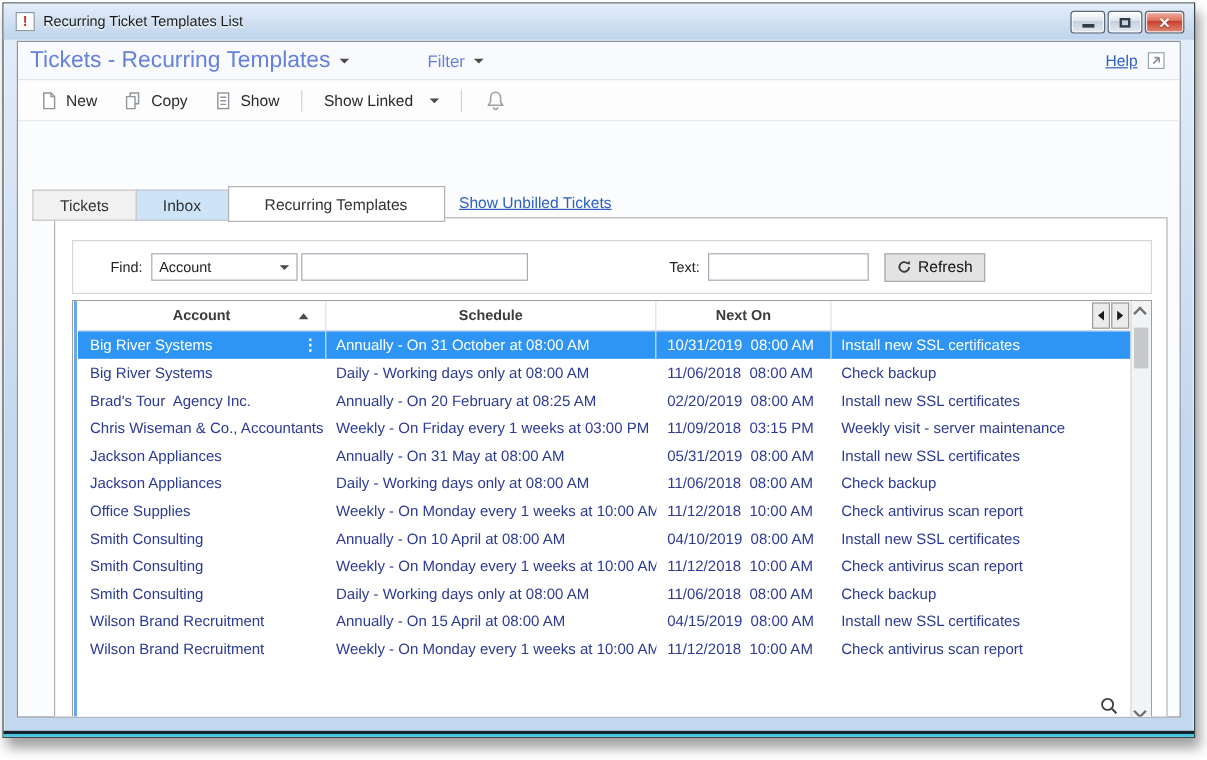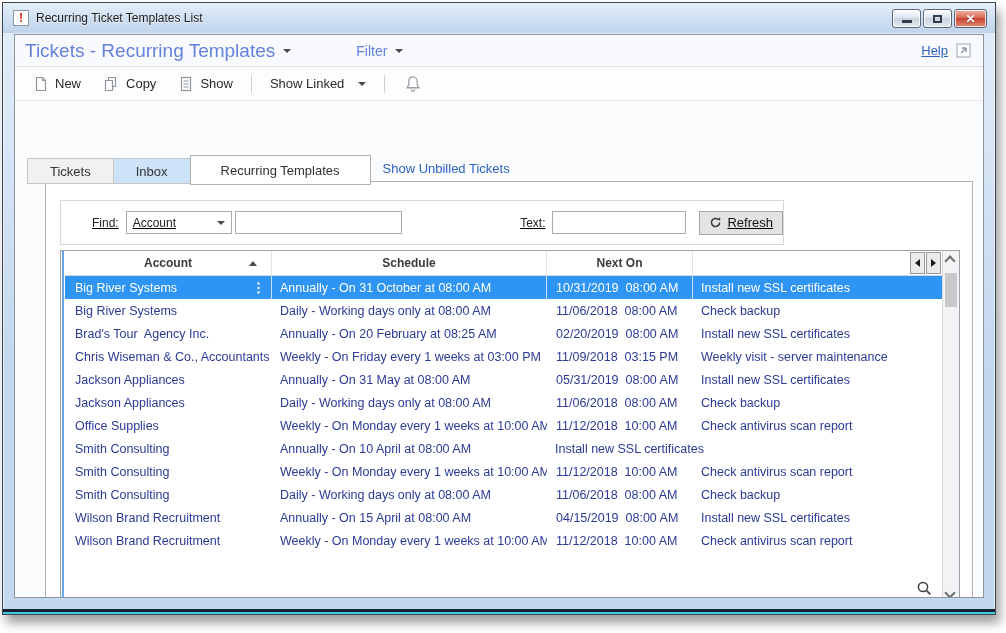--- a/index.html
+++ b/index.html
@@ -57,29 +57,29 @@
   .tool-sep { width:1px; height:18px; background:#d2d2d2; margin:0 4px; }
 
   
   .tab-strip { position:absolute; left:12px; top:120px; display:flex; align-items:flex-end; z-index:2; }
   .tab { height:26px; padding:0 22px; display:flex; align-items:center; font-size:13px; color:#333;
     background:#f1f1f1; border:1px solid #c6c6c6; border-right:none; cursor:default; }
   .tab.inbox { background:var(--tab-inbox-bg,#cce3f8); }
   .tab.active { background:#fff; height:30px; border:1px solid #b2b2b2; margin-bottom:-1px; z-index:3;
     padding:0 30px; }
   .unbilled-link { margin-left:12px; margin-bottom:8px; font-size:13px;
-    color:var(--link-blue,#2e61c2); cursor:pointer; }
+    color:var(--link-blue,#2e61c2); text-decoration:underline; cursor:pointer; }
 
   
   .panel { position:absolute; left:30px; top:146px; width:928px; height:446px;
     background:#fff; border:1px solid #b2b2b2; }
 
   
-  .find-box { position:absolute; left:14px; top:18px; width:724px; height:45px;
-    border:1px solid #d4d8dc; background:#fff; display:flex; align-items:center;text-decoration:underline; }
+  .find-box { position:absolute; left:14px; top:18px; width:900px; height:45px;
+    border:1px solid #d4d8dc; background:#fff; display:flex; align-items:center; }
   .find-label { font-size:12px; color:#222; margin-left:31px; margin-right:7px; }
   .select { width:122px; height:23px; border:1px solid #a5acb5; background:#fff;
     display:flex; align-items:center; padding:0 6px; font-size:12px; color:#222; cursor:default; }
   .select .caret { margin-left:auto; border-top-width:4px; }
   .tb-input { height:23px; border:1px solid #a5acb5; background:#fff; font-size:12px;
     padding:0 5px; font-family:"Liberation Sans",sans-serif; }
   .input-find { width:189px; margin-left:3px; }
   .text-label { font-size:12px; color:#222; margin-left:118px; margin-right:7px; }
   .input-text { width:134px; }
   .refresh-btn { margin-left:13px; height:24px; padding:0 9px; display:flex; align-items:center; gap:5px;
@@ -324,20 +324,21 @@
             <div class="trow">
               <div class="cell c-account">Office Supplies</div>
               <div class="cell c-schedule">Weekly - On Monday every 1 weeks at 10:00 AM</div>
               <div class="cell c-nexton">11/12/2018  10:00 AM</div>
               <div class="cell c-desc">Check antivirus scan report</div>
               <div class="cell c-fill"></div>
             </div>
             <div class="trow">
               <div class="cell c-account">Smith Consulting</div>
               <div class="cell c-schedule">Annually - On 10 April at 08:00 AM</div>
+              <div class="cell c-nexton">04/10/2019  08:00 AM</div>
               <div class="cell c-desc">Install new SSL certificates</div>
               <div class="cell c-fill"></div>
             </div>
             <div class="trow">
               <div class="cell c-account">Smith Consulting</div>
               <div class="cell c-schedule">Weekly - On Monday every 1 weeks at 10:00 AM</div>
               <div class="cell c-nexton">11/12/2018  10:00 AM</div>
               <div class="cell c-desc">Check antivirus scan report</div>
               <div class="cell c-fill"></div>
             </div>

